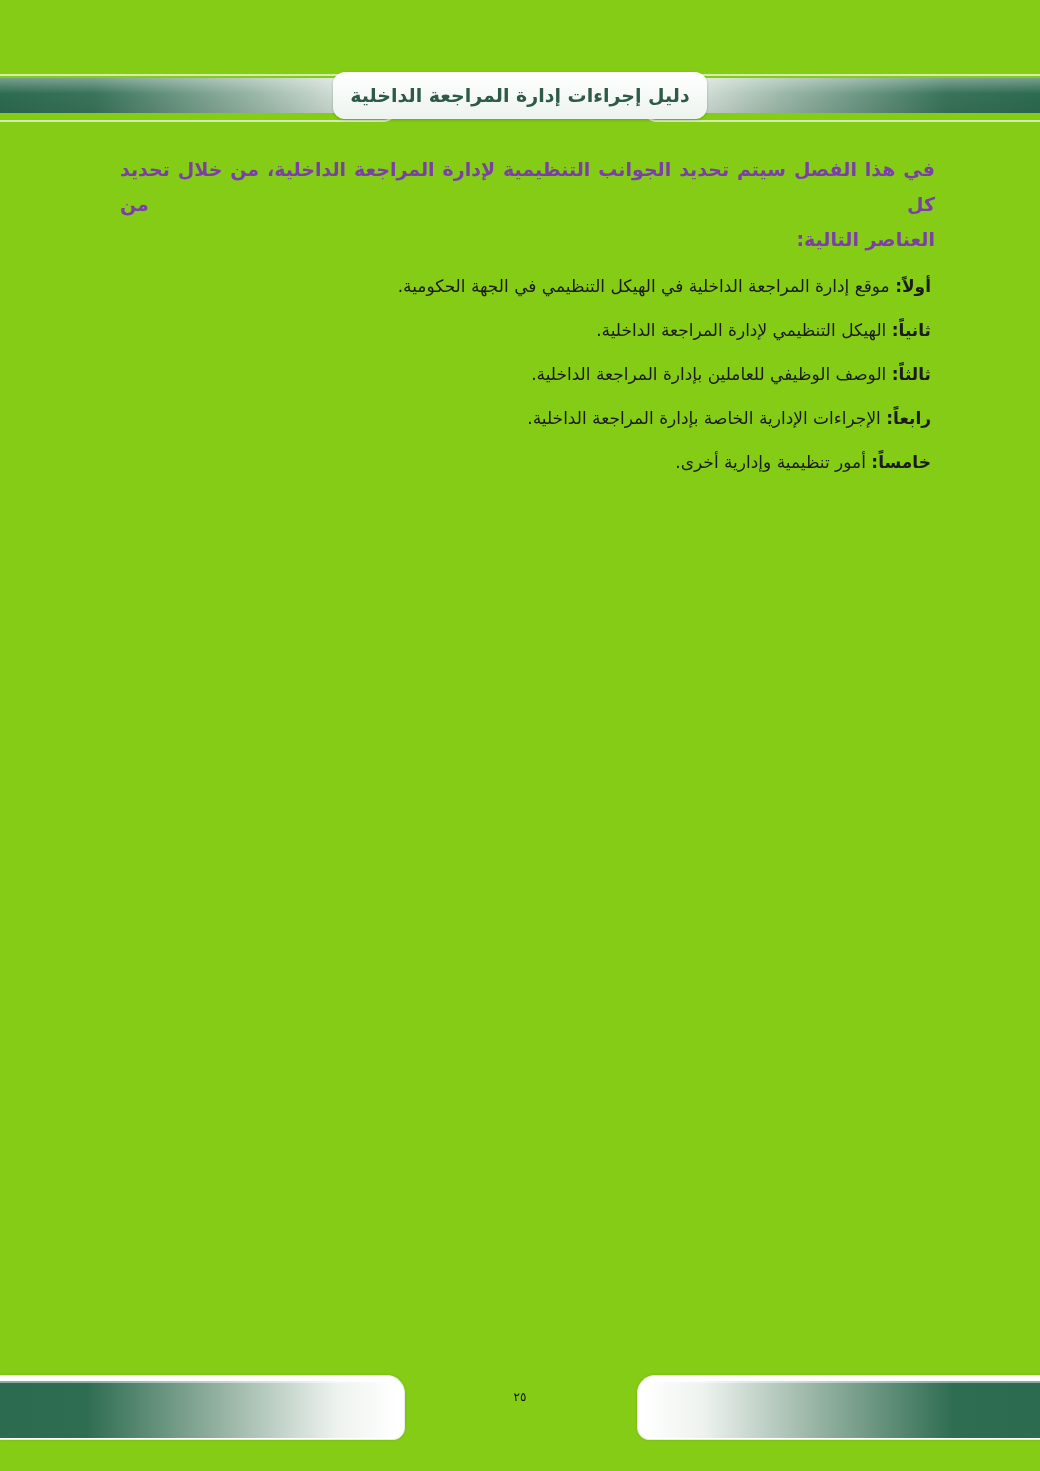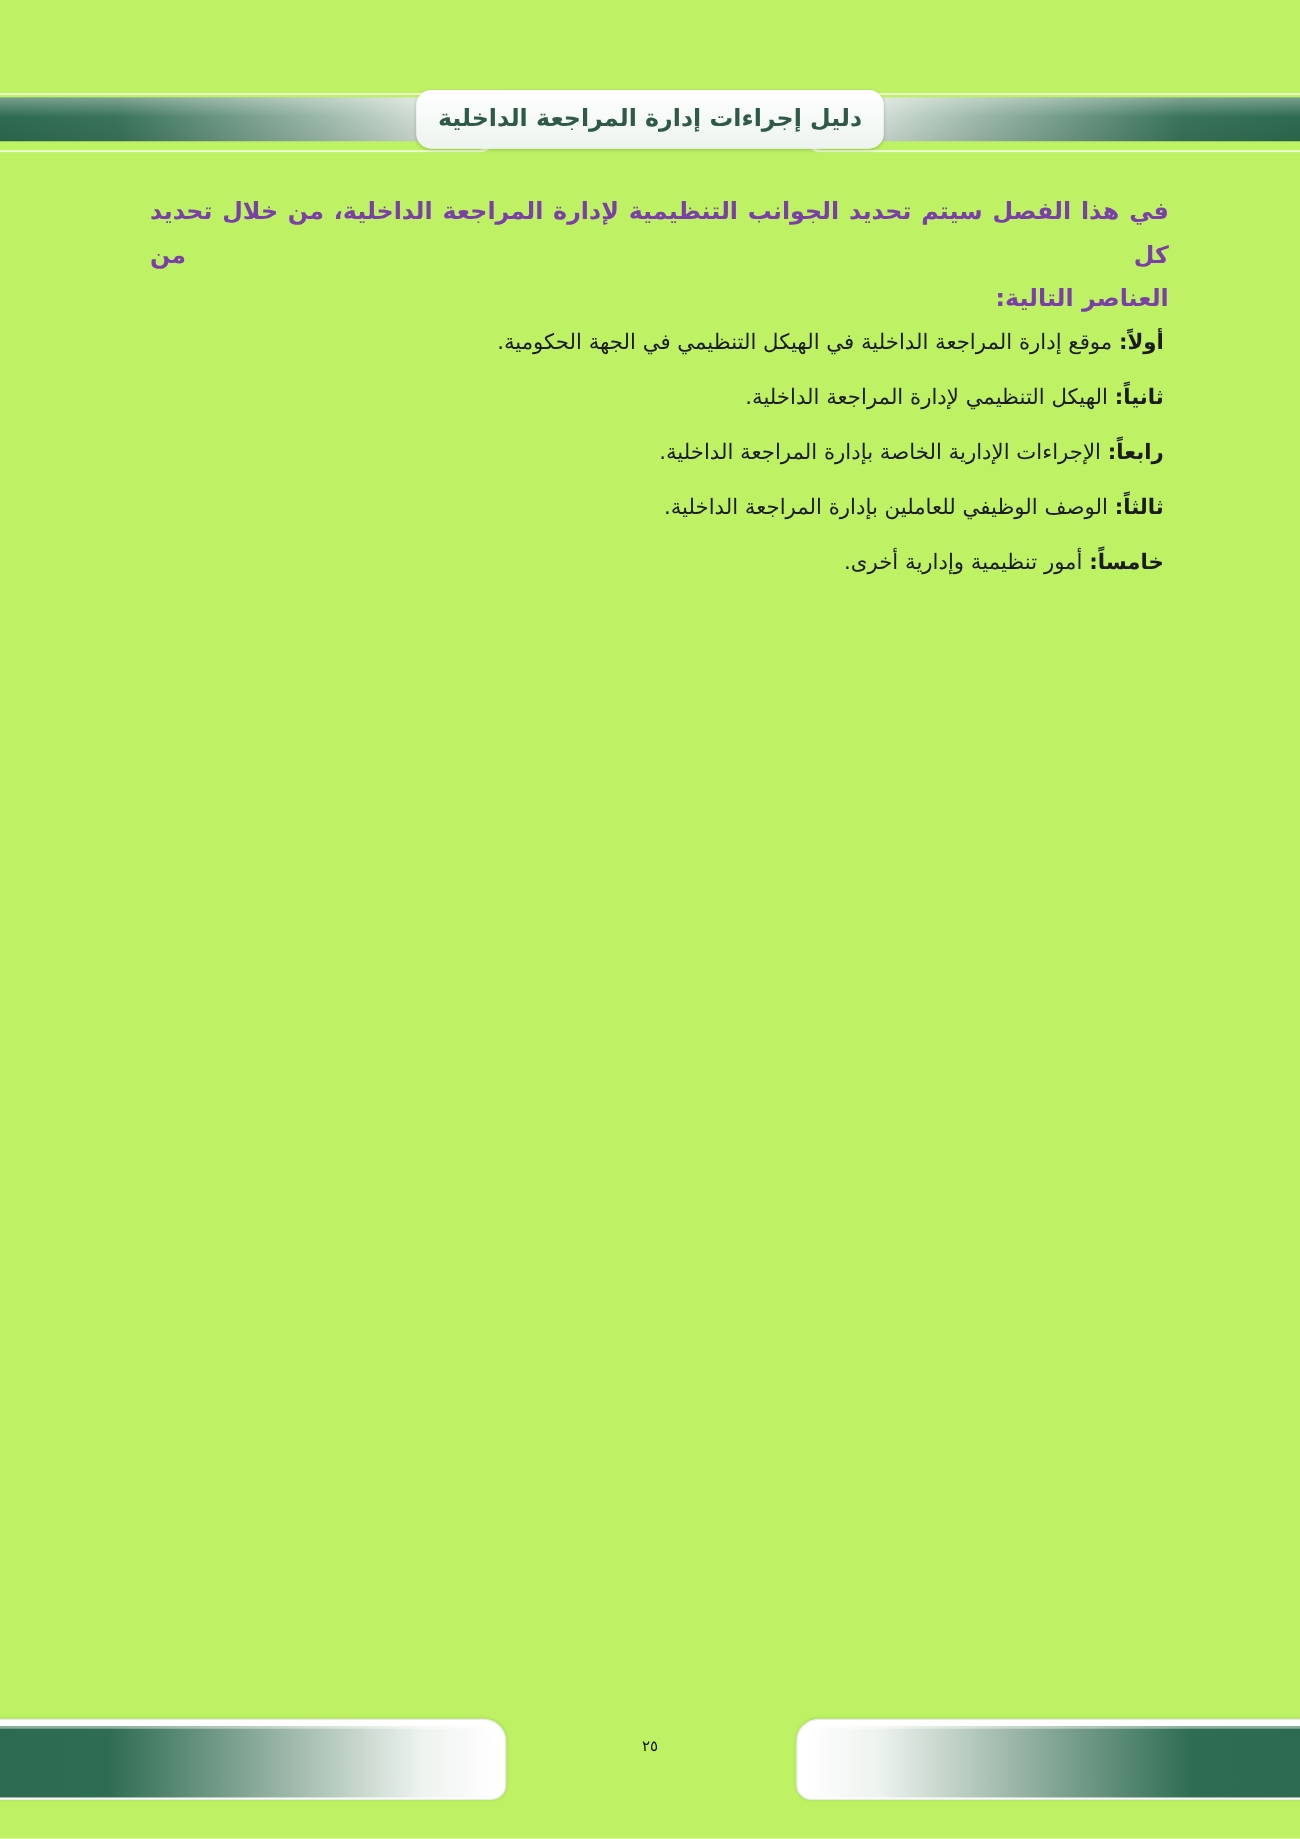--- a/index.html
+++ b/index.html
@@ -1,17 +1,17 @@
 <!DOCTYPE html>
 <html lang="ar"><head>
 <meta charset="utf-8">
 <style>
   html,body{margin:0;padding:0;background:#ffffff;}
   .page{
-    position:relative;width:1040px;height:1471px;background:#bef264;
+    position:relative;width:1040px;height:1471px;background:#84cc16;
     font-family:"DejaVu Sans", sans-serif;overflow:hidden;
   }
 
   
   .header-bar{
     position:absolute;top:78px;left:0;width:1040px;height:35px;
     background:linear-gradient(to right,
       #2d6b50 0%, #39735a 9%, #9db9aa 25%, #e9efe9 36%,
       #fcfdfc 46%, #fcfdfc 54%, #e9efe9 64%, #9db9aa 75%,
       #39735a 91%, #2d6b50 100%);
@@ -44,21 +44,21 @@
   
   .content{
     position:absolute;top:152px;right:105px;width:815px;direction:rtl;
   }
   .chapter-heading{
     color:#7b3fa8;font-weight:bold;font-size:19px;line-height:35px;
   }
   .chapter-heading .line1{text-align:justify;text-align-last:justify;}
   .chapter-heading .line2{}
   .items{
-    margin-top:4px;padding-right:4px;color:#1b1b1b;font-size:17px;
+    margin-top:16px;padding-right:4px;color:#1b1b1b;font-size:17px;
   }
   .item{
     text-align:right;line-height:26px;margin-bottom:18px;
   }
   .item .lead{font-weight:bold;}
 
   
   .footer-tab{
     position:absolute;top:1375px;height:63px;background:#ffffff;
     border:1px solid #e8ebe9;box-shadow:0 0 3px rgba(0,0,0,.10);
@@ -106,26 +106,26 @@
     <div class="items">
       <div class="item">
         <span class="lead">أولاً:</span>
         <span class="text">موقع إدارة المراجعة الداخلية في الهيكل التنظيمي في الجهة الحكومية.</span>
       </div>
       <div class="item">
         <span class="lead">ثانياً:</span>
         <span class="text">الهيكل التنظيمي لإدارة المراجعة الداخلية.</span>
       </div>
       <div class="item">
+        <span class="lead">ثالثاً:</span>
+        <span class="text">الوصف الوظيفي للعاملين بإدارة المراجعة الداخلية.</span>
+      </div>
+      <div class="item">
         <span class="lead">رابعاً:</span>
         <span class="text">الإجراءات الإدارية الخاصة بإدارة المراجعة الداخلية.</span>
-      </div>
-      <div class="item">
-        <span class="lead">ثالثاً:</span>
-        <span class="text">الوصف الوظيفي للعاملين بإدارة المراجعة الداخلية.</span>
       </div>
       <div class="item">
         <span class="lead">خامساً:</span>
         <span class="text">أمور تنظيمية وإدارية أخرى.</span>
       </div>
     </div>
   </div>
 
   <div class="footer-tab left"></div>
   <div class="footer-tab right"></div>

